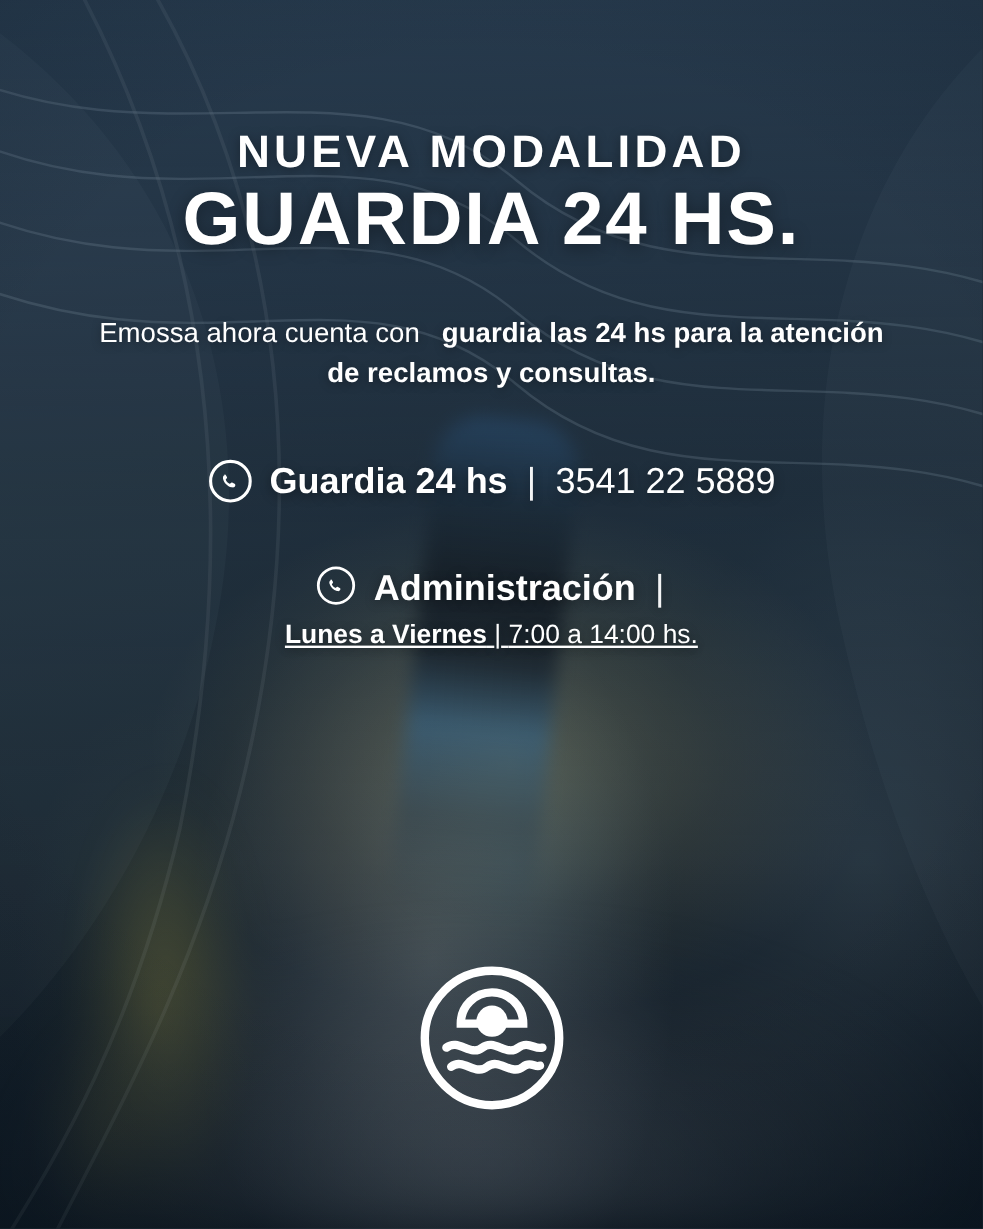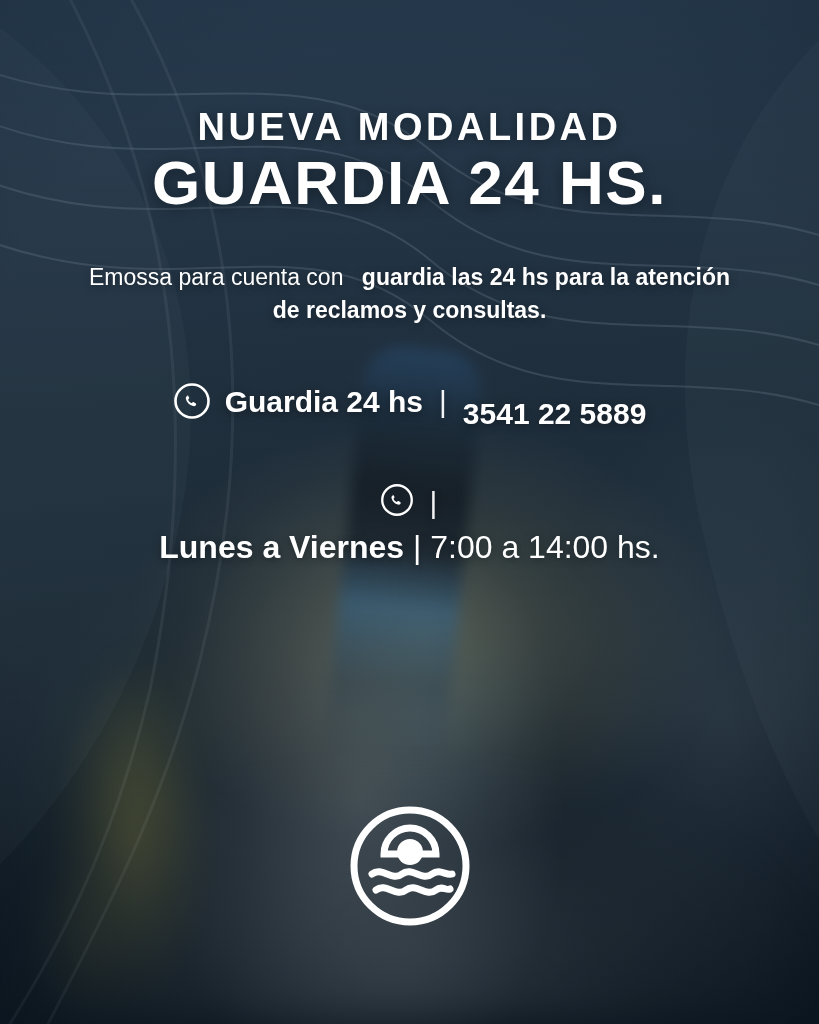--- a/index.html
+++ b/index.html
@@ -133,26 +133,27 @@
     display: flex;
     justify-content: center;
     gap: 14px;
     font-size: 30px;
     line-height: 1.3;
     text-shadow: 0 2px 9px rgba(0,0,0,0.38);
   }
   .contact-row.second { margin-top: 50px; }
   .contact-row .bold { font-weight: 700; }
   .contact-row .sep { font-weight: 400; opacity: 0.95; padding: 0 2px; }
-  .contact-row .num { font-weight: 700; margin-top: 12px; }
+  .contact-row .num { font-weight: 400; }
   .sub-row {
     margin-top: 4px;
-    font-size: 32px;
+    font-size: 22px;
     line-height: 1.35;
     text-shadow: 0 2px 9px rgba(0,0,0,0.38);
+    text-decoration: underline;
   }
   .sub-row .bold { font-weight: 700; }
 
   .wa-icon { flex: 0 0 auto; display: block; }
 
   .logo-wrap {
     position: absolute;
     left: 50%;
     bottom: 92px;
     transform: translateX(-50%);
@@ -189,40 +190,41 @@
 
   <div class="vignette"></div>
 
   <div class="content">
 
     <div class="kicker">NUEVA MODALIDAD</div>
 
     <div class="headline">GUARDIA 24 HS.</div>
 
     <div class="lede">
-      <span>Emossa para cuenta con </span><b>guardia las 24 hs para la atención de reclamos y consultas.</b>
+      <span>Emossa ahora cuenta con </span><b>guardia las 24 hs para la atención de reclamos y consultas.</b>
     </div>
 
     <div class="contact-block">
 
       <div class="contact-row">
         <svg class="wa-icon" width="38" height="38" viewBox="0 0 38 38">
           <circle cx="19" cy="19" r="16.5" fill="none" stroke="#ffffff" stroke-width="2.6"></circle>
           <path d="M13.8 13.2c.5-.1 1 .1 1.3.6l1 1.7c.2.4.2.8-.1 1.1l-.7.8c-.2.2-.2.4-.1.6.6 1.4 1.7 2.5 3.1 3.1.2.1.5 0 .6-.1l.8-.7c.3-.3.8-.3 1.1-.1l1.7 1c.5.3.7.8.6 1.3-.2.9-1 1.6-2 1.7-.4 0-.8 0-1.2-.1-3.4-.9-6.1-3.6-7-7-.1-.4-.1-.8-.1-1.2.1-1 .8-1.8 1.7-2z" fill="#ffffff"></path>
         </svg>
         <span class="bold">Guardia 24 hs</span>
         <span class="sep">|</span>
         <span class="num">3541 22 5889</span>
       </div>
 
       <div class="contact-row second">
         <svg class="wa-icon" width="34" height="34" viewBox="0 0 38 38">
           <circle cx="19" cy="19" r="16.5" fill="none" stroke="#ffffff" stroke-width="2.6"></circle>
           <path d="M13.8 13.2c.5-.1 1 .1 1.3.6l1 1.7c.2.4.2.8-.1 1.1l-.7.8c-.2.2-.2.4-.1.6.6 1.4 1.7 2.5 3.1 3.1.2.1.5 0 .6-.1l.8-.7c.3-.3.8-.3 1.1-.1l1.7 1c.5.3.7.8.6 1.3-.2.9-1 1.6-2 1.7-.4 0-.8 0-1.2-.1-3.4-.9-6.1-3.6-7-7-.1-.4-.1-.8-.1-1.2.1-1 .8-1.8 1.7-2z" fill="#ffffff"></path>
         </svg>
+        <span class="bold">Administración</span>
         <span class="sep">|</span>
       </div>
 
       <div class="sub-row">
         <span class="bold">Lunes a Viernes</span>
         <span class="sep">|</span>
         <span>7:00 a 14:00 hs.</span>
       </div>
 
     </div>

